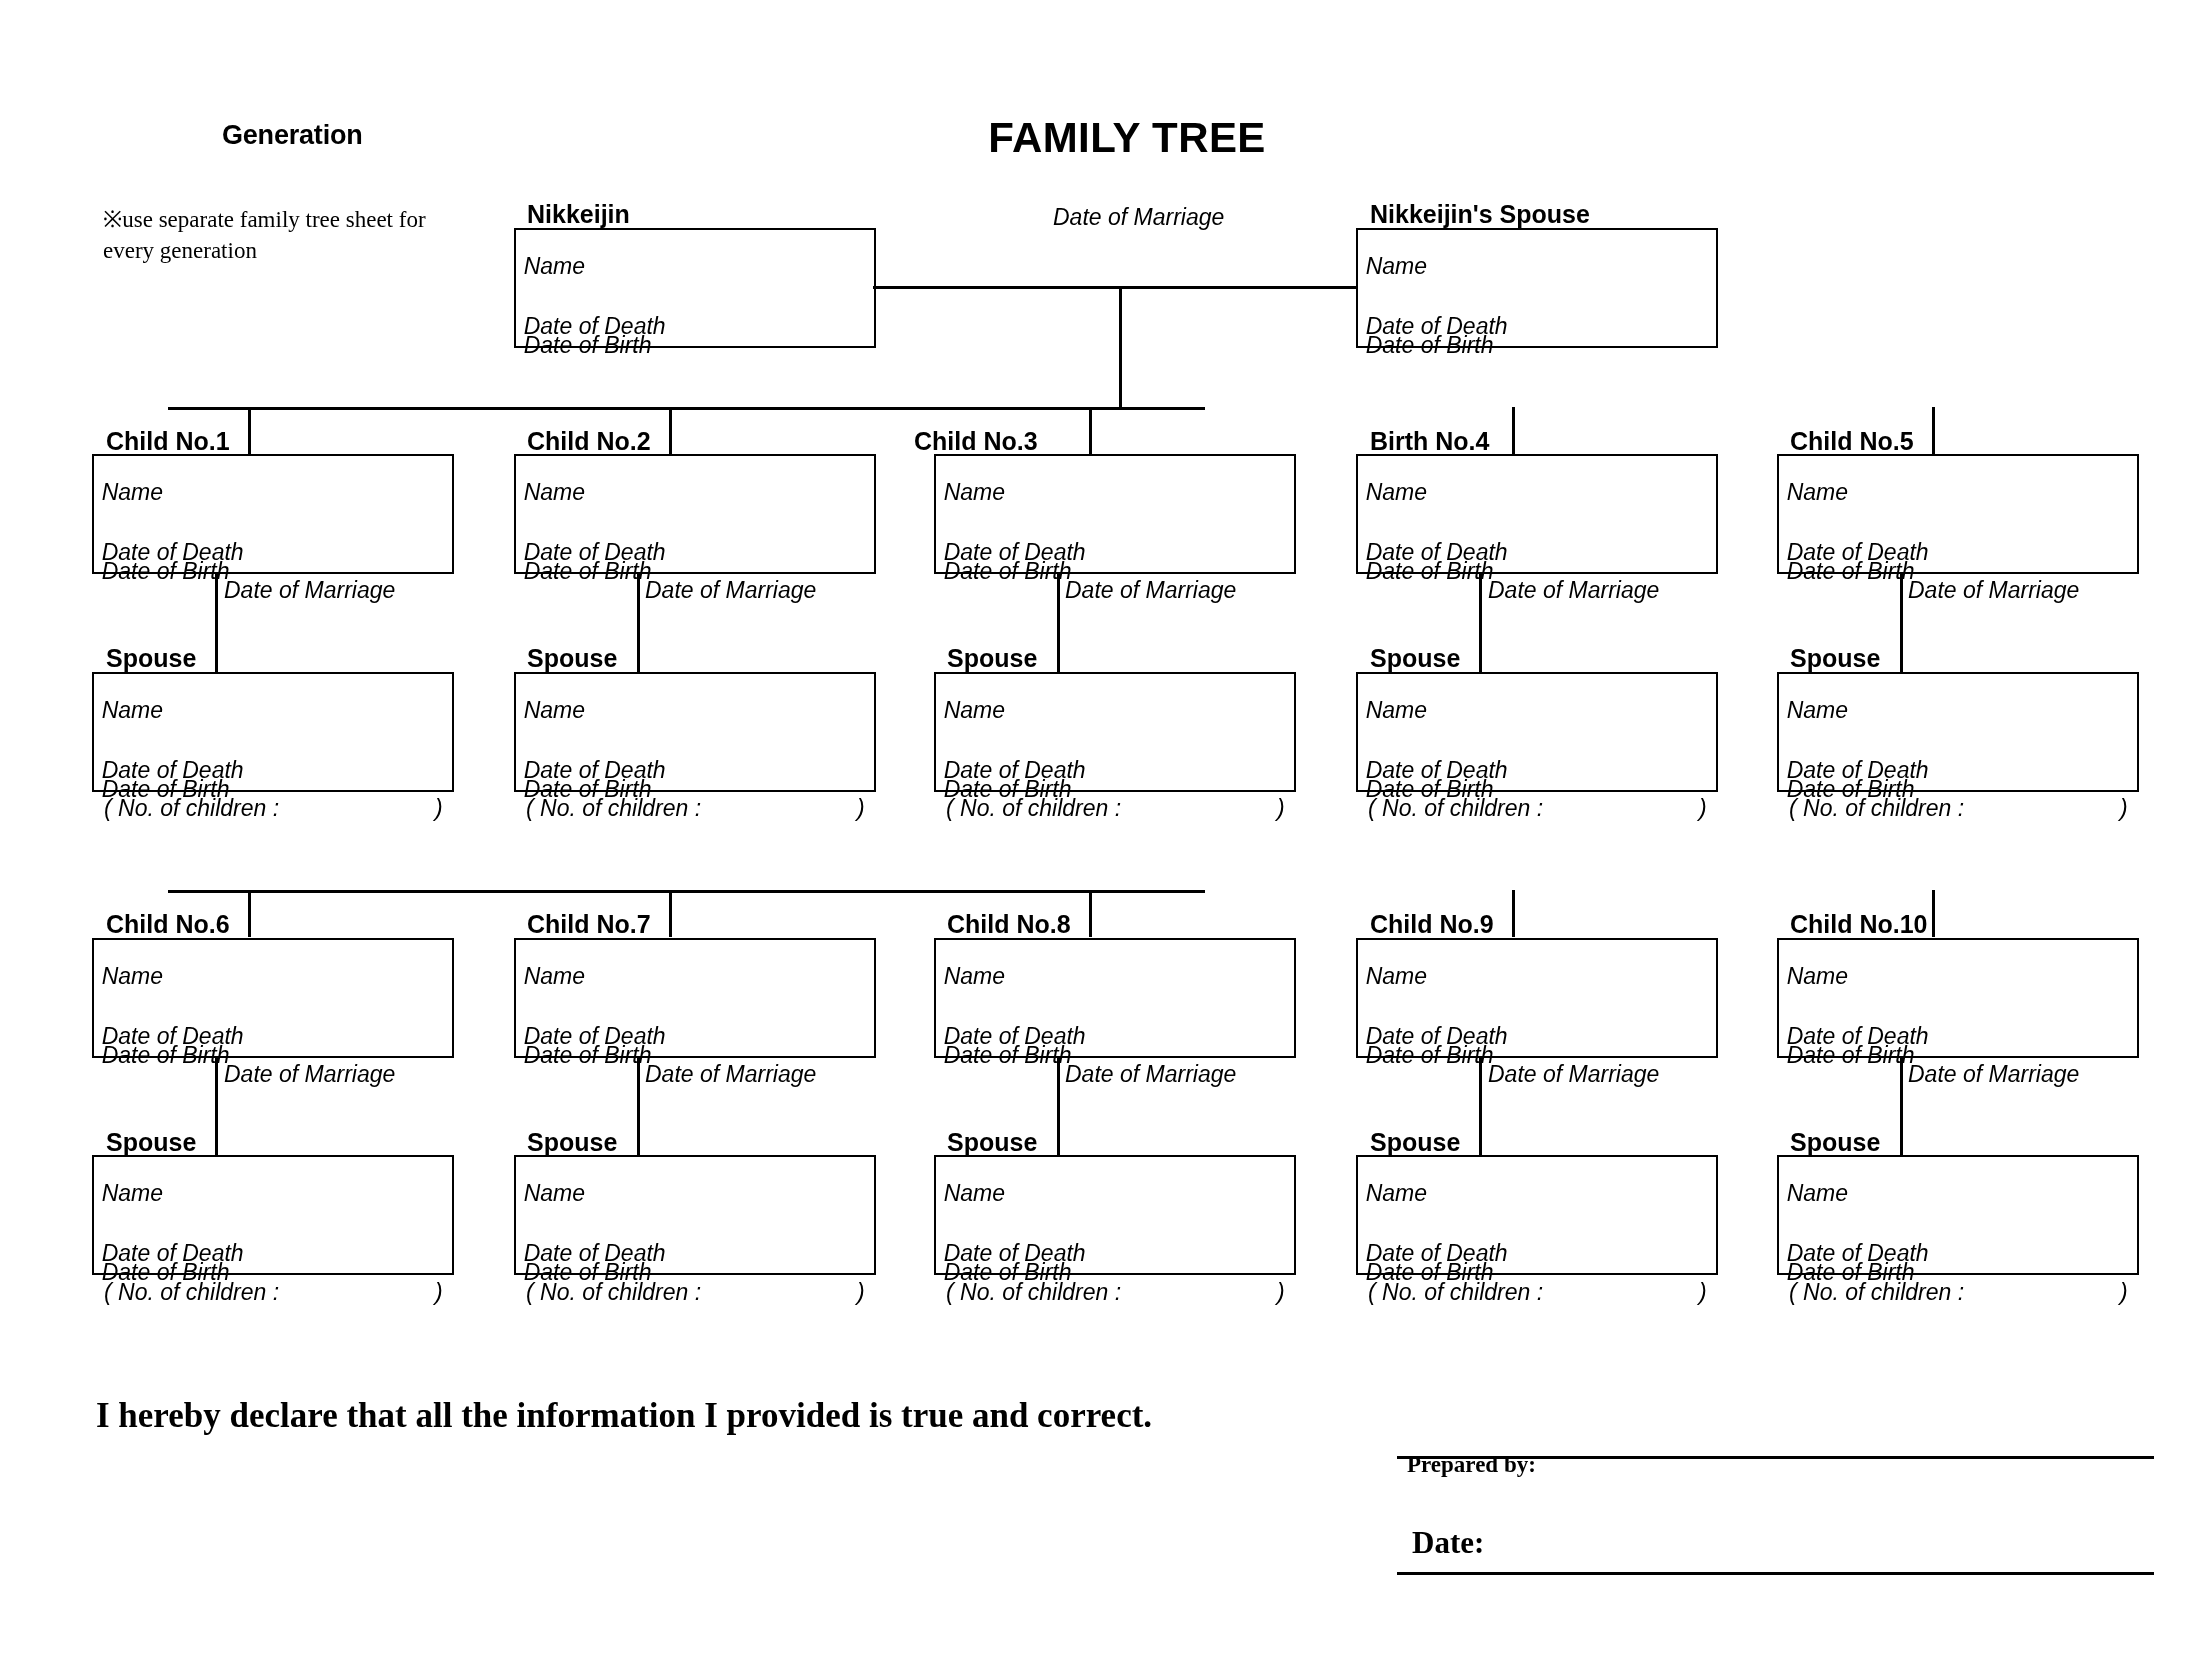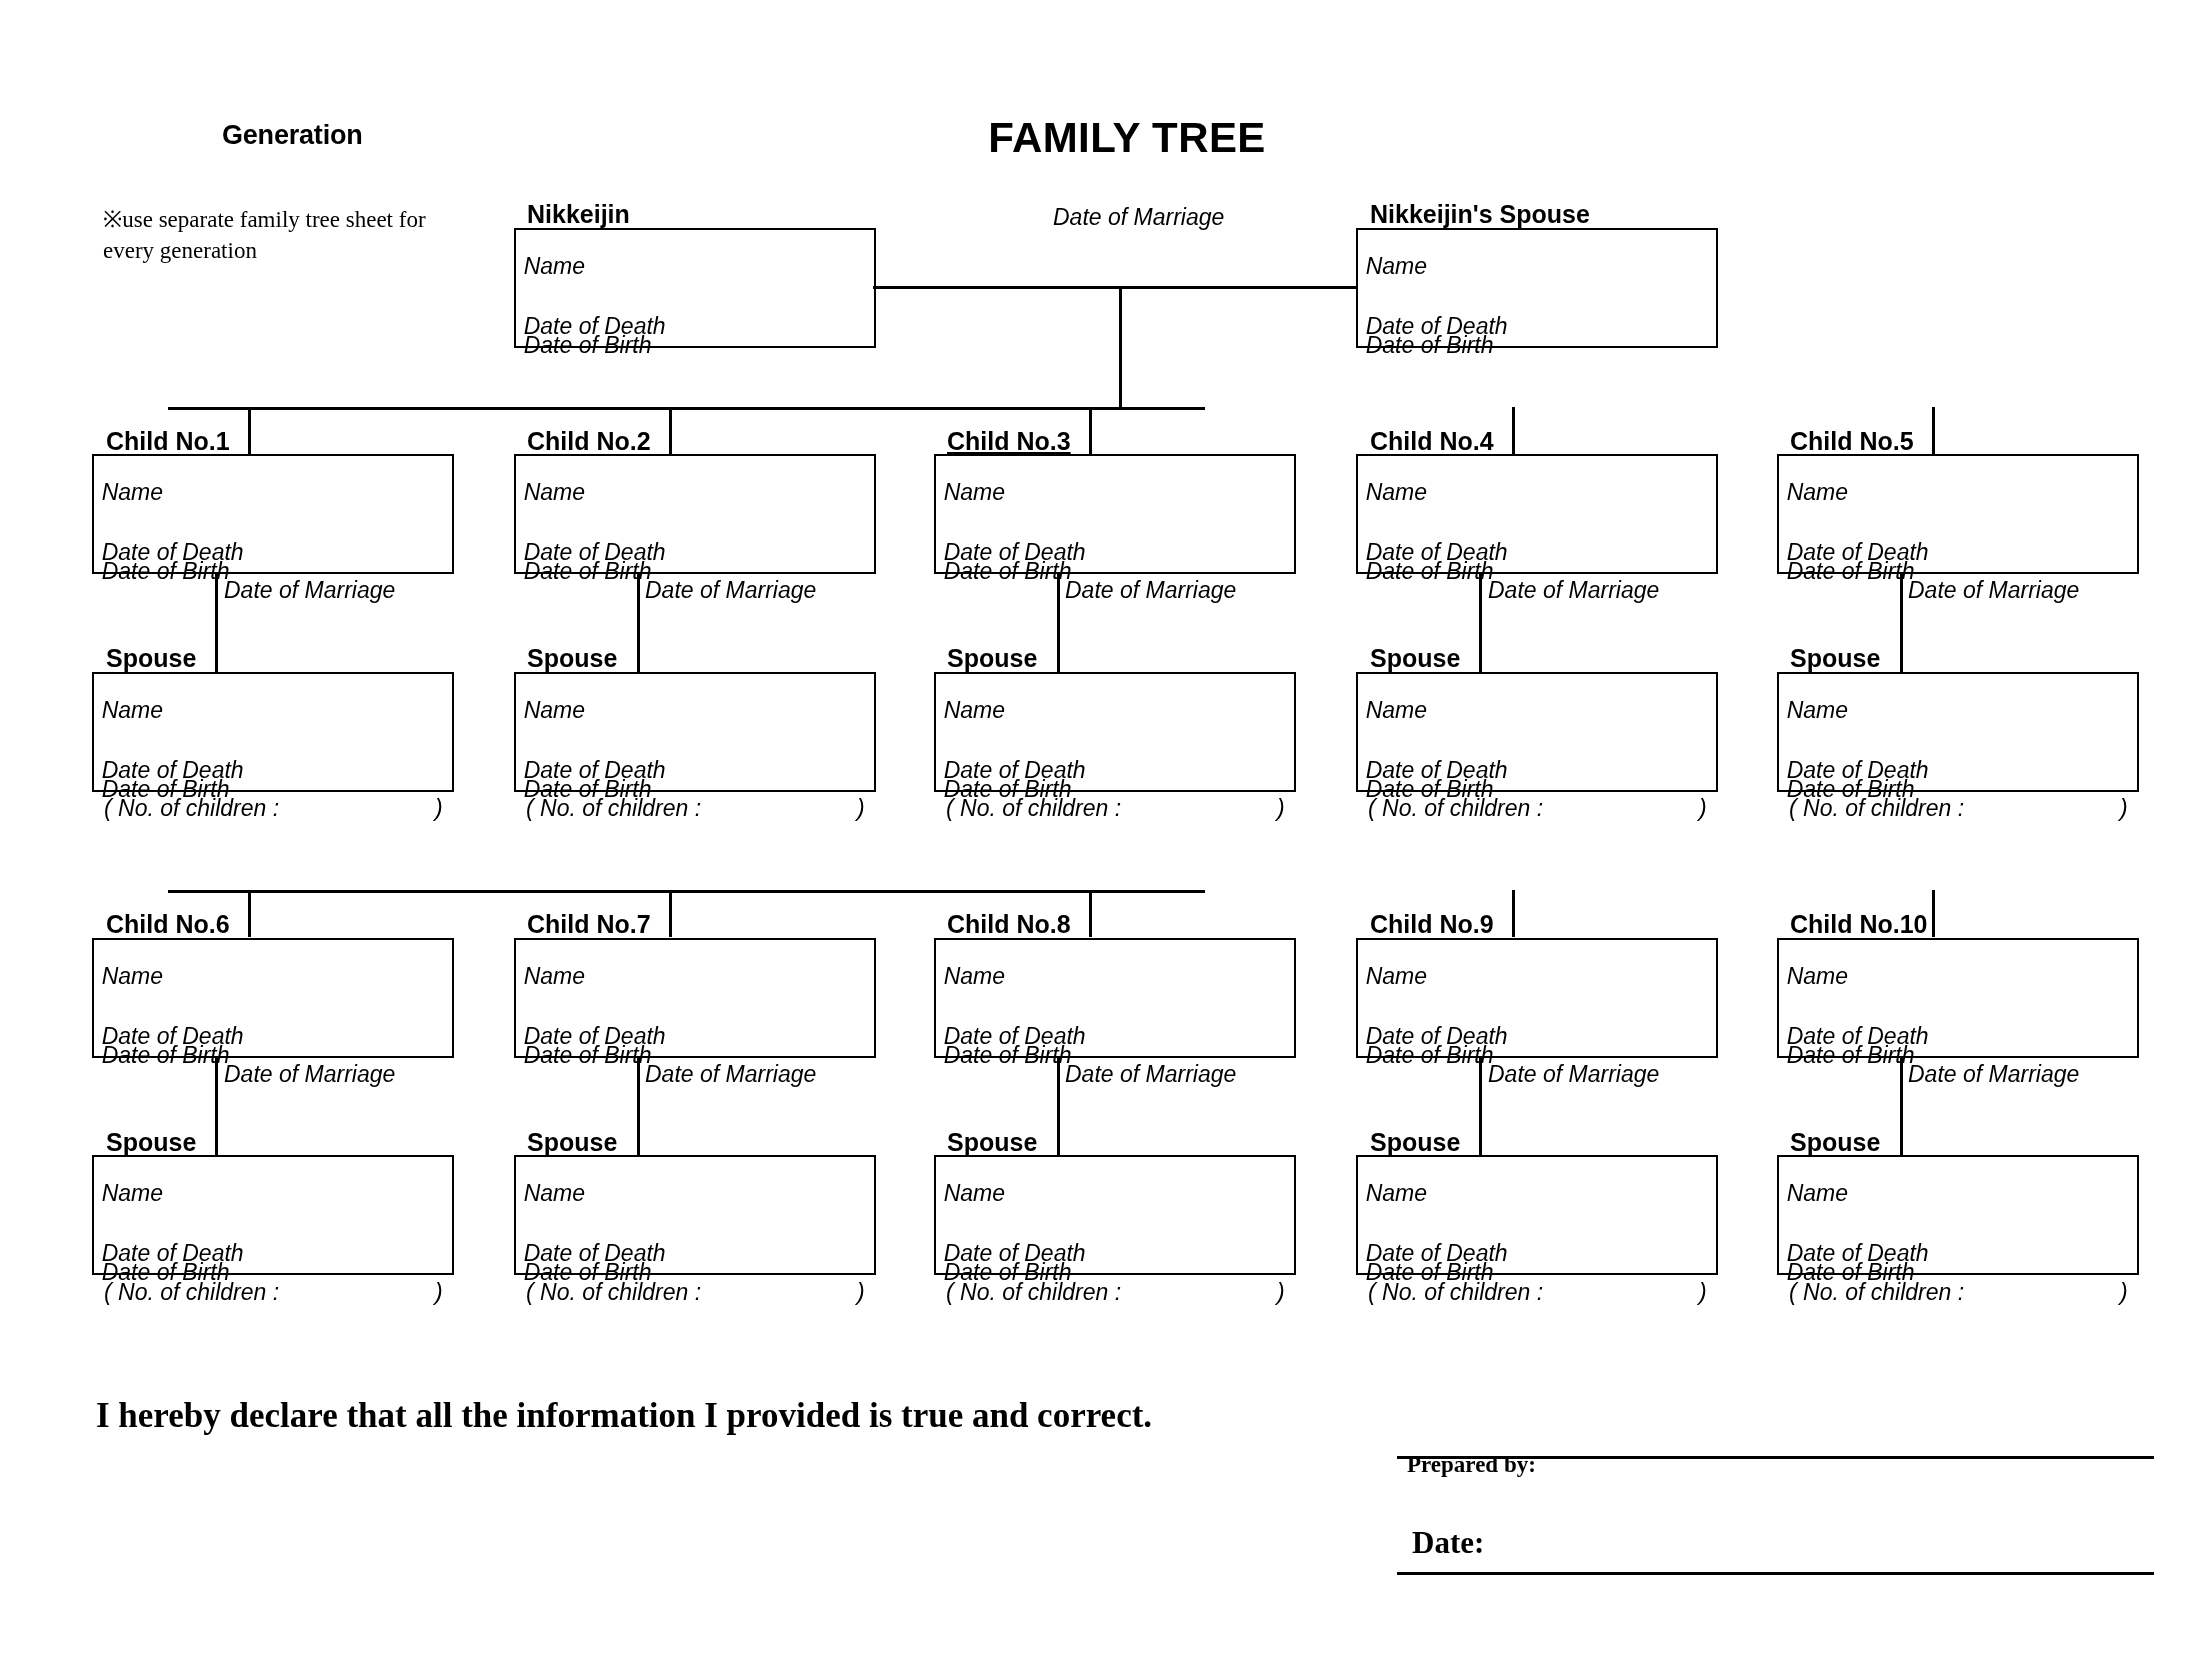--- a/index.html
+++ b/index.html
@@ -194,37 +194,37 @@
       <div class="line-v" style="left: 637px; top: 574px; height: 98px;"></div>
       <div class="marriage-label sans-italic" style="left: 645px; top: 577px;">Date of Marriage</div>
       <div class="abs sans-bold box-label" style="left: 527px; top: 644px;">Spouse</div>
       <div class="abs person-box" style="left: 514px; top: 672px; width: 362px; height: 120px;">
         <span class="fld fld-name sans-italic">Name</span>
         <span class="fld fld-dob sans-italic">Date of Birth</span>
         <span class="fld fld-dod sans-italic">Date of Death</span>
       </div>
       <div class="children-count sans-italic" style="left: 526px; top: 795px; width: 350px;"><span>( No. of children :</span><span class="paren-close" style="left: 331px;">)</span></div>
       <div class="line-v" style="left: 1089px; top: 407px; height: 47px;"></div>
-      <div class="abs sans-bold box-label" style="left: 947px; top: 427px; text-decoration: underline;">Child No.3</div>
+      <div class="abs sans-bold box-label" style="left: 914px; top: 427px;">Child No.3</div>
       <div class="abs person-box" style="left: 934px; top: 454px; width: 362px; height: 120px;">
         <span class="fld fld-name sans-italic">Name</span>
         <span class="fld fld-dob sans-italic">Date of Birth</span>
         <span class="fld fld-dod sans-italic">Date of Death</span>
       </div>
       <div class="line-v" style="left: 1057px; top: 574px; height: 98px;"></div>
       <div class="marriage-label sans-italic" style="left: 1065px; top: 577px;">Date of Marriage</div>
       <div class="abs sans-bold box-label" style="left: 947px; top: 644px;">Spouse</div>
       <div class="abs person-box" style="left: 934px; top: 672px; width: 362px; height: 120px;">
         <span class="fld fld-name sans-italic">Name</span>
         <span class="fld fld-dob sans-italic">Date of Birth</span>
         <span class="fld fld-dod sans-italic">Date of Death</span>
       </div>
       <div class="children-count sans-italic" style="left: 946px; top: 795px; width: 350px;"><span>( No. of children :</span><span class="paren-close" style="left: 331px;">)</span></div>
       <div class="line-v" style="left: 1512px; top: 407px; height: 47px;"></div>
-      <div class="abs sans-bold box-label" style="left: 1370px; top: 427px;">Child No.4</div>
+      <div class="abs sans-bold box-label" style="left: 1370px; top: 427px;">Birth No.4</div>
       <div class="abs person-box" style="left: 1356px; top: 454px; width: 362px; height: 120px;">
         <span class="fld fld-name sans-italic">Name</span>
         <span class="fld fld-dob sans-italic">Date of Birth</span>
         <span class="fld fld-dod sans-italic">Date of Death</span>
       </div>
       <div class="line-v" style="left: 1479px; top: 574px; height: 98px;"></div>
       <div class="marriage-label sans-italic" style="left: 1488px; top: 577px;">Date of Marriage</div>
       <div class="abs sans-bold box-label" style="left: 1370px; top: 644px;">Spouse</div>
       <div class="abs person-box" style="left: 1356px; top: 672px; width: 362px; height: 120px;">
         <span class="fld fld-name sans-italic">Name</span>

